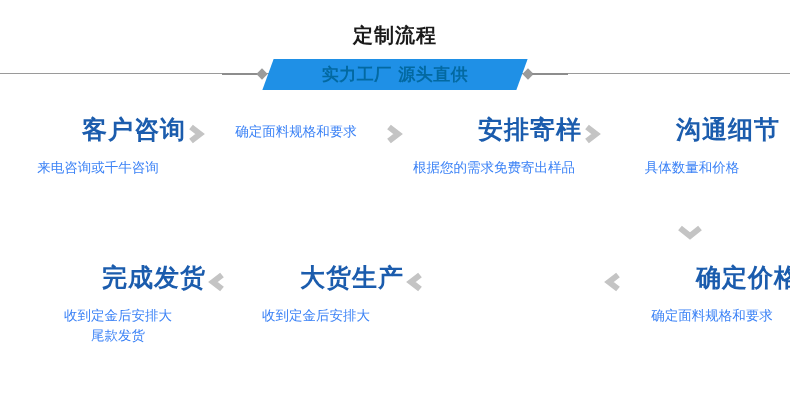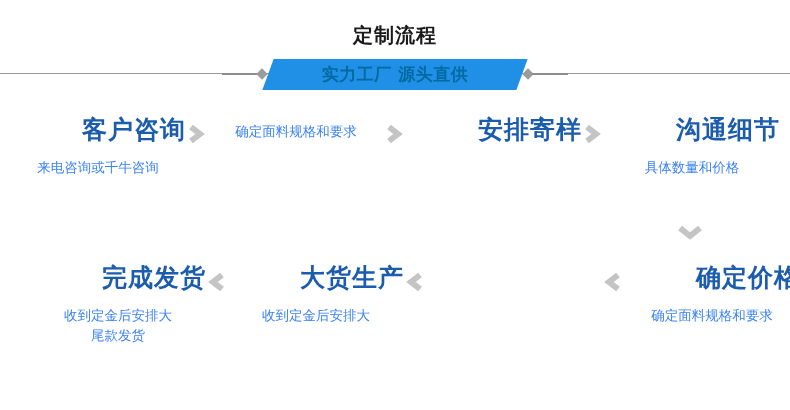--- a/index.html
+++ b/index.html
@@ -211,20 +211,24 @@
     </div>
 
     <div class="chev">
       <svg width="22" height="36" viewBox="0 0 22 36">
         <polyline points="5,11 14,18 5,25" fill="none" stroke="#c4c4c4" stroke-width="6" stroke-linecap="butt" stroke-linejoin="miter"></polyline>
       </svg>
     </div>
 
     <div class="step">
       <div class="step-title">安排寄样</div>
+      <div class="step-desc">
+        <span>根据您的需求免费寄出样品</span>
+        <span class="l2"></span>
+      </div>
     </div>
 
     <div class="chev">
       <svg width="22" height="36" viewBox="0 0 22 36">
         <polyline points="5,11 14,18 5,25" fill="none" stroke="#c4c4c4" stroke-width="6" stroke-linecap="butt" stroke-linejoin="miter"></polyline>
       </svg>
     </div>
 
     <div class="step">
       <div class="step-title">沟通细节</div>

